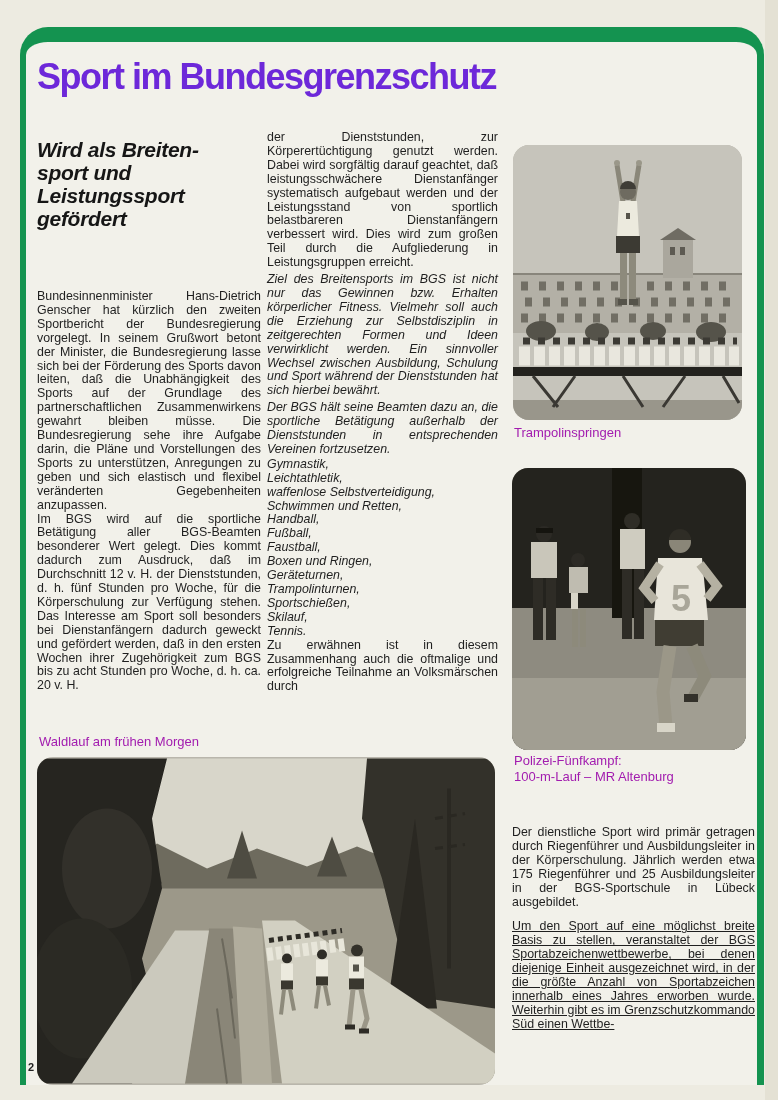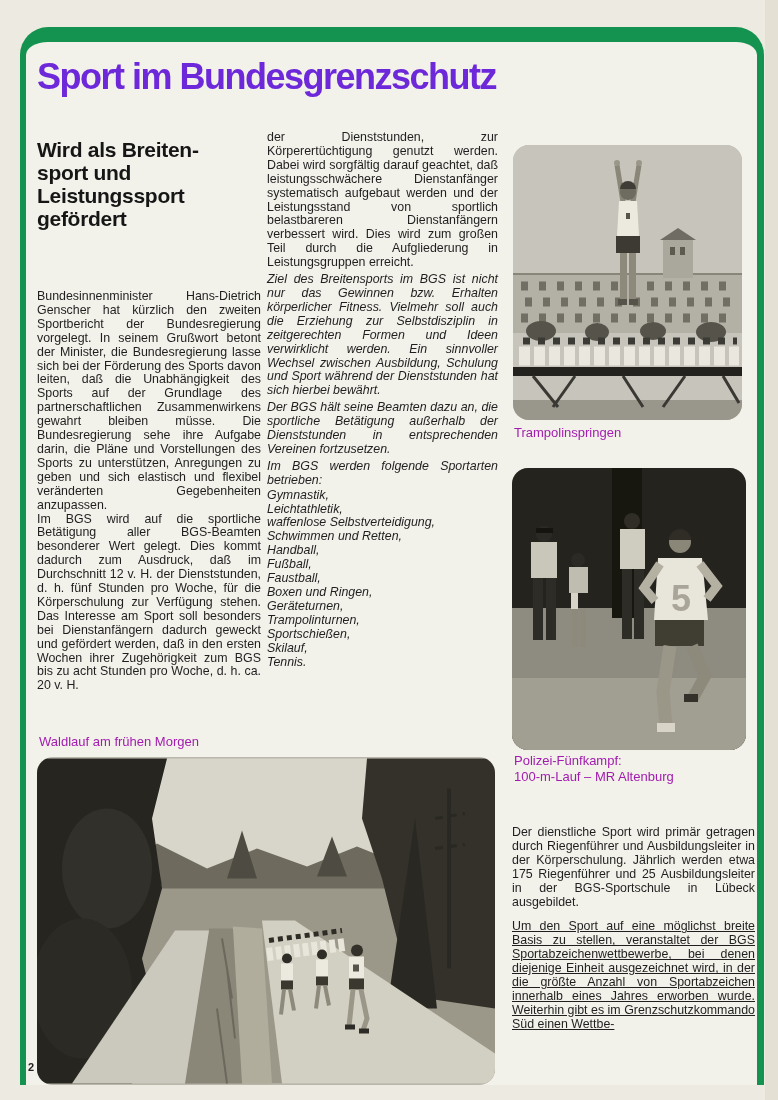--- a/index.html
+++ b/index.html
@@ -24,21 +24,21 @@
     border-radius:28px 28px 0 0;
     background:#f2f1ea;
   }
   .page-title {
     position:absolute; left:37px; top:56px; width:700px;
     font-size:36px; font-weight:bold; 
     letter-spacing:-1.5px; color:#6d28d9;
   }
   .intro-heading {
     position:absolute; left:37px; top:138px; width:240px;
-    font-size:21px; line-height:23px; font-weight:bold; 
+    font-size:21px; line-height:23px; font-weight:bold; font-style:italic;
     letter-spacing:-0.3px; white-space:pre-line; color:#161616;
   }
   .body-col { position:absolute; font-size:12.4px; line-height:13.9px; }
   .body-col p { text-align:justify; margin:0; }
   .col-left  { left:37px;  top:290px; width:224px; }
   .col-mid   { left:267px; top:131px; width:231px; }
   .col-right { left:512px; top:826px; width:243px; }
   .col-mid p + p { margin-top:3px;font-style:italic; }
   .col-right .gap-before { margin-top:11px;text-decoration:underline; }
   .sports-list { margin-top:1px; }
@@ -79,36 +79,36 @@
 
 <div class="body-col col-left">
   <p>Bundesinnenminister Hans-Dietrich Genscher hat kürzlich den zweiten Sportbericht der Bundesregierung vorgelegt. In seinem Grußwort betont der Minister, die Bundesregierung lasse sich bei der Förderung des Sports davon leiten, daß die Unabhängigkeit des Sports auf der Grundlage des partnerschaftlichen Zusammenwirkens gewahrt bleiben müsse. Die Bundesregierung sehe ihre Aufgabe darin, die Pläne und Vorstellungen des Sports zu unterstützen, Anregungen zu geben und sich elastisch und flexibel veränderten Gegebenheiten anzupassen.</p>
   <p>Im BGS wird auf die sportliche Betätigung aller BGS-Beamten besonderer Wert gelegt. Dies kommt dadurch zum Ausdruck, daß im Durchschnitt 12 v. H. der Dienststunden, d. h. fünf Stunden pro Woche, für die Körperschulung zur Verfügung stehen. Das Interesse am Sport soll besonders bei Dienstanfängern dadurch geweckt und gefördert werden, daß in den ersten Wochen ihrer Zugehörigkeit zum BGS bis zu acht Stunden pro Woche, d. h. ca. 20 v. H.</p>
 </div>
 
 <div class="body-col col-mid">
   <p>der Dienststunden, zur Körperertüchtigung genutzt werden. Dabei wird sorgfältig darauf geachtet, daß leistungsschwächere Dienstanfänger systematisch aufgebaut werden und der Leistungsstand von sportlich belastbareren Dienstanfängern verbessert wird. Dies wird zum großen Teil durch die Aufgliederung in Leistungsgruppen erreicht.</p>
   <p>Ziel des Breitensports im BGS ist nicht nur das Gewinnen bzw. Erhalten körperlicher Fitness. Vielmehr soll auch die Erziehung zur Selbstdisziplin in zeitgerechten Formen und Ideen verwirklicht werden. Ein sinnvoller Wechsel zwischen Ausbildung, Schulung und Sport während der Dienststunden hat sich hierbei bewährt.</p>
   <p>Der BGS hält seine Beamten dazu an, die sportliche Betätigung außerhalb der Dienststunden in entsprechenden Vereinen fortzusetzen.</p>
-  <p>Im BGS werden folgende Sportarten betrieben:</p>
   <div class="sports-list">
     <div>Gymnastik,</div>
     <div>Leichtathletik,</div>
     <div>waffenlose Selbstverteidigung,</div>
     <div>Schwimmen und Retten,</div>
     <div>Handball,</div>
     <div>Fußball,</div>
     <div>Faustball,</div>
     <div>Boxen und Ringen,</div>
     <div>Geräteturnen,</div>
     <div>Trampolinturnen,</div>
     <div>Sportschießen,</div>
     <div>Skilauf,</div>
     <div>Tennis.</div>
   </div>
+  <p class="closing-par">Zu erwähnen ist in diesem Zusammenhang auch die oftmalige und erfolgreiche Teilnahme an Volksmärschen durch</p>
 </div>
 
 <div class="photo photo-1">
   <svg viewBox="0 0 229 275">
     <rect width="229" height="275" fill="#c6c4bb"></rect>
     <rect x="0" y="255" width="229" height="20" fill="#99968b"></rect>
     <rect x="0" y="128" width="229" height="4" fill="#88857b"></rect>
     <rect x="0" y="130" width="229" height="58" fill="#b3b0a6"></rect>
     <rect x="150" y="95" width="30" height="38" fill="#aaa79d"></rect>
     <polygon points="147,95 183,95 165,83" fill="#6f6c63"></polygon>

